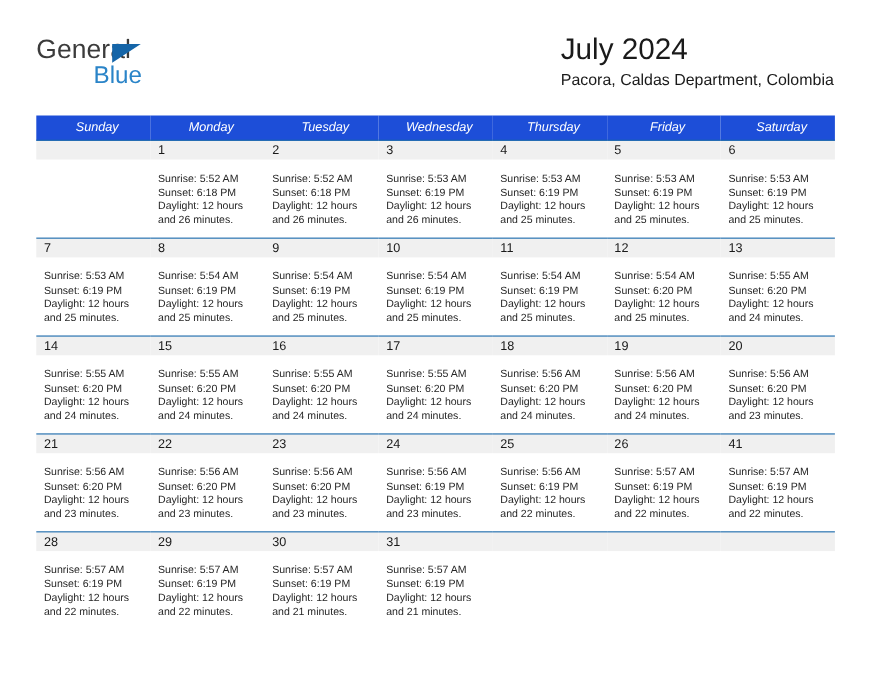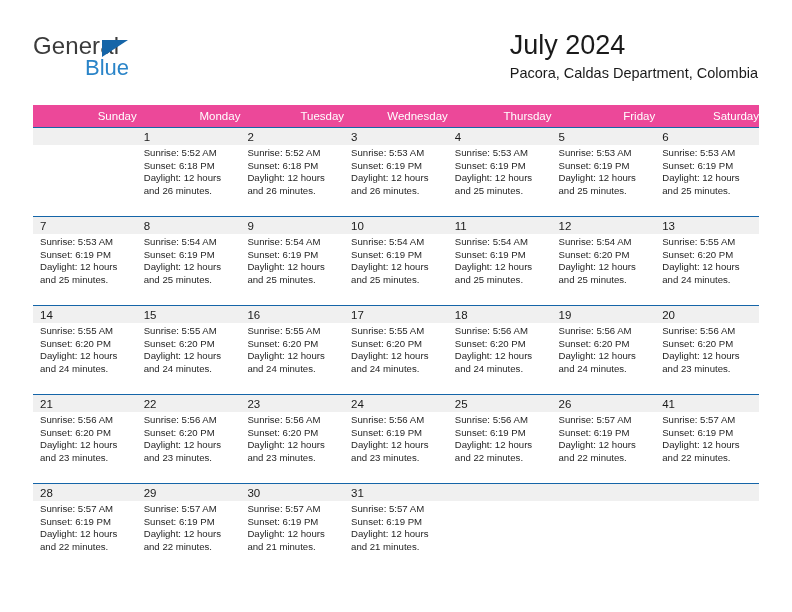--- a/index.html
+++ b/index.html
@@ -87,28 +87,29 @@
     left: 33px;
     top: 105px;
     width: 726px;
   }
   .grid {
     width: 100%;
     border-collapse: collapse;
     table-layout: fixed;
   }
   .grid th {
-    background: #ec4899;
+    background: #1d4ed8;
     color: #ffffff;
     font-size: 11.5px;
     font-weight: normal;
-    text-align: right;
+    text-align: center;
     padding: 5px 0 5px 7px;
     height: 19px;
     box-sizing: border-box;
+    font-style: italic;
   }
   .grid td {
     vertical-align: top;
     padding: 0;
     width: 103.71px;
     border-top: 1.6px solid #1565a8;
   }
   .cell-inner {
     height: 88px;
     box-sizing: border-box;
@@ -119,21 +120,21 @@
     color: #1a1a1a;
     padding: 3px 0 3px 7px;
     height: 17px;
     box-sizing: border-box;
     line-height: 12px;
   }
   .daynum.empty {
     background: #f0f0f0;
   }
   .details {
-    padding: 2px 6px 0 7px;
+    padding: 12px 6px 0 7px;
     font-size: 9.6px;
     line-height: 12.6px;
     color: #262626;
   }
   .details div {
     white-space: nowrap;
   }
   .blank .details { visibility: hidden; }
 </style>
 </head>

